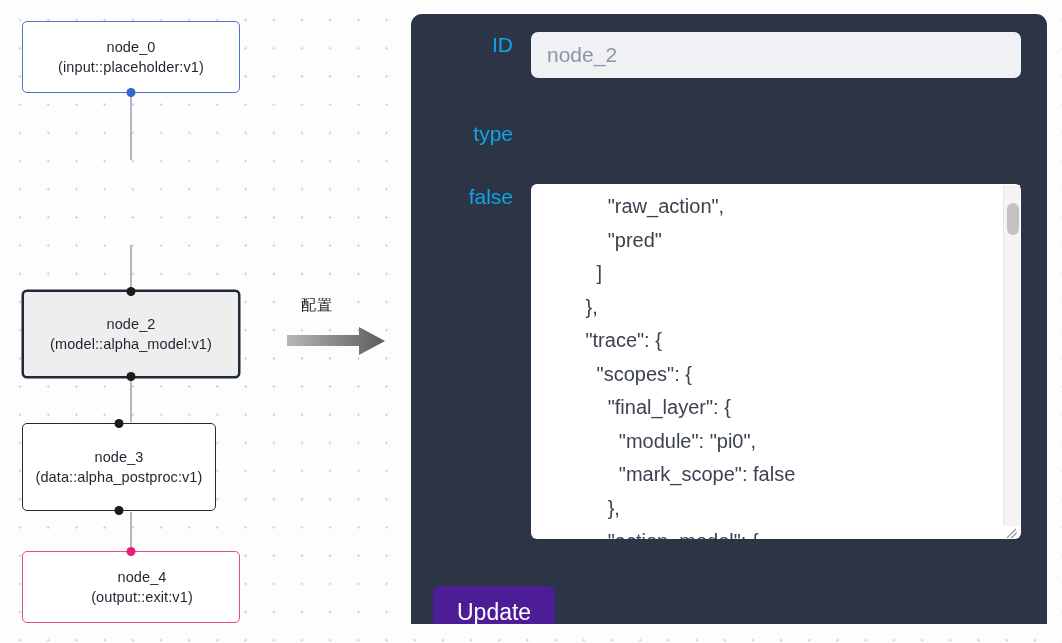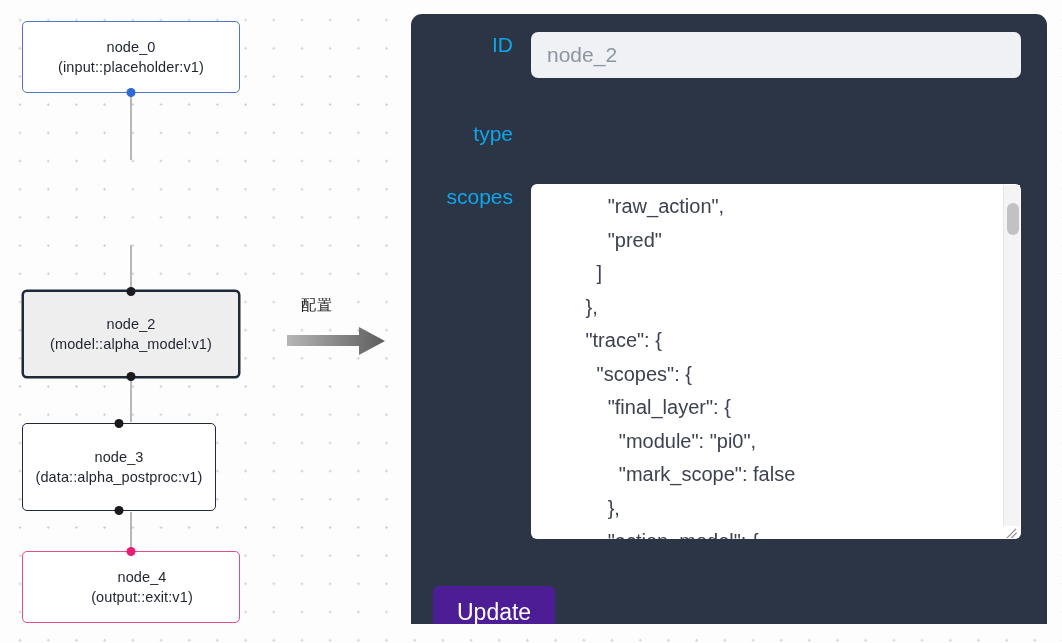--- a/index.html
+++ b/index.html
@@ -259,21 +259,21 @@
     <div class="field-row" id="row-id">
       <div class="field-label">ID</div>
       <input class="field-input" type="text" value="node_2" style="">
     </div>
 
     <div class="field-row" id="row-type">
       <div class="field-label">type</div>
     </div>
 
     <div class="field-row" id="row-config">
-      <div class="field-label">scopes</div>
+      <div class="field-label">false</div>
       <div class="config-textarea-wrap">
         <textarea id="config-textarea" style="">            "raw_action",
             "pred"
           ]
         },
         "trace": {
           "scopes": {
             "final_layer": {
               "module": "pi0",
               "mark_scope": false

